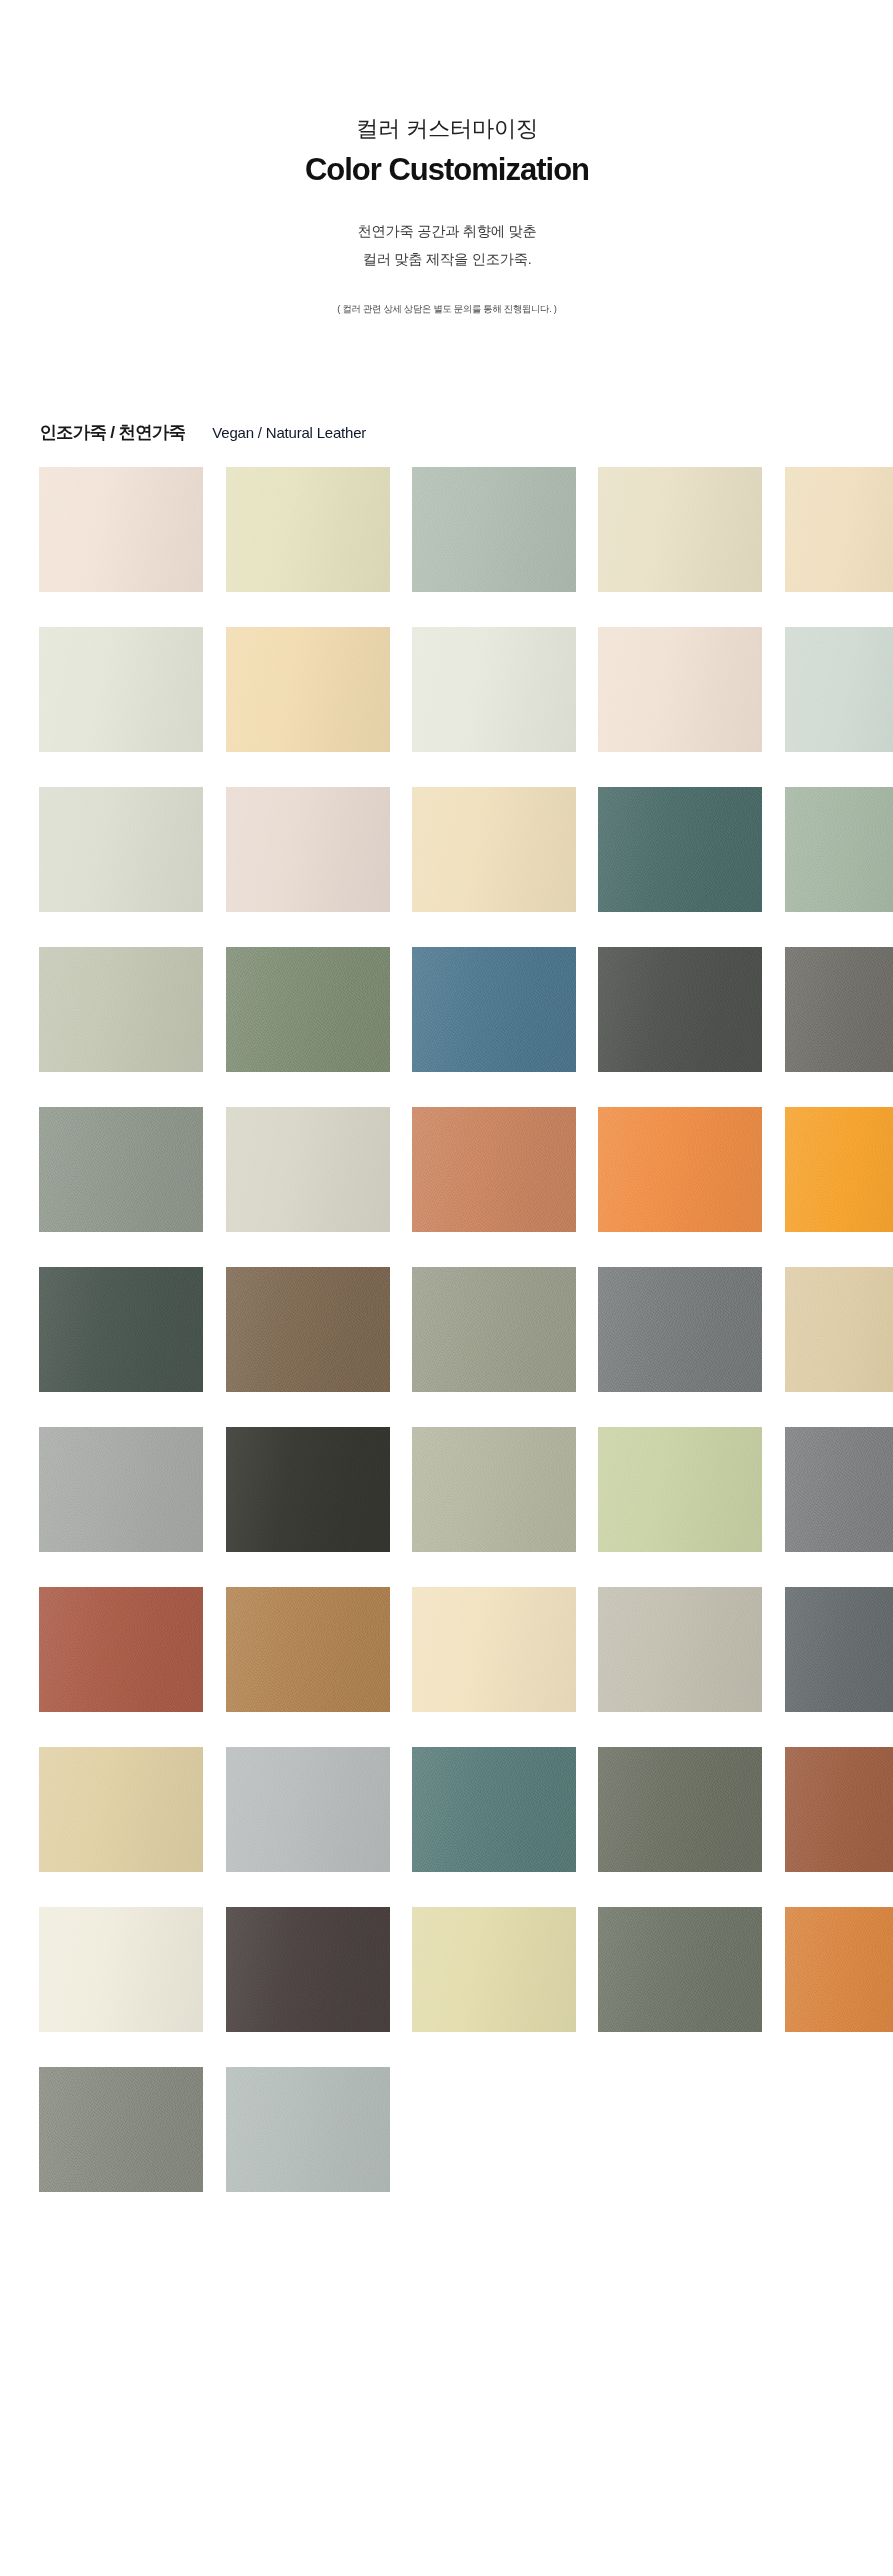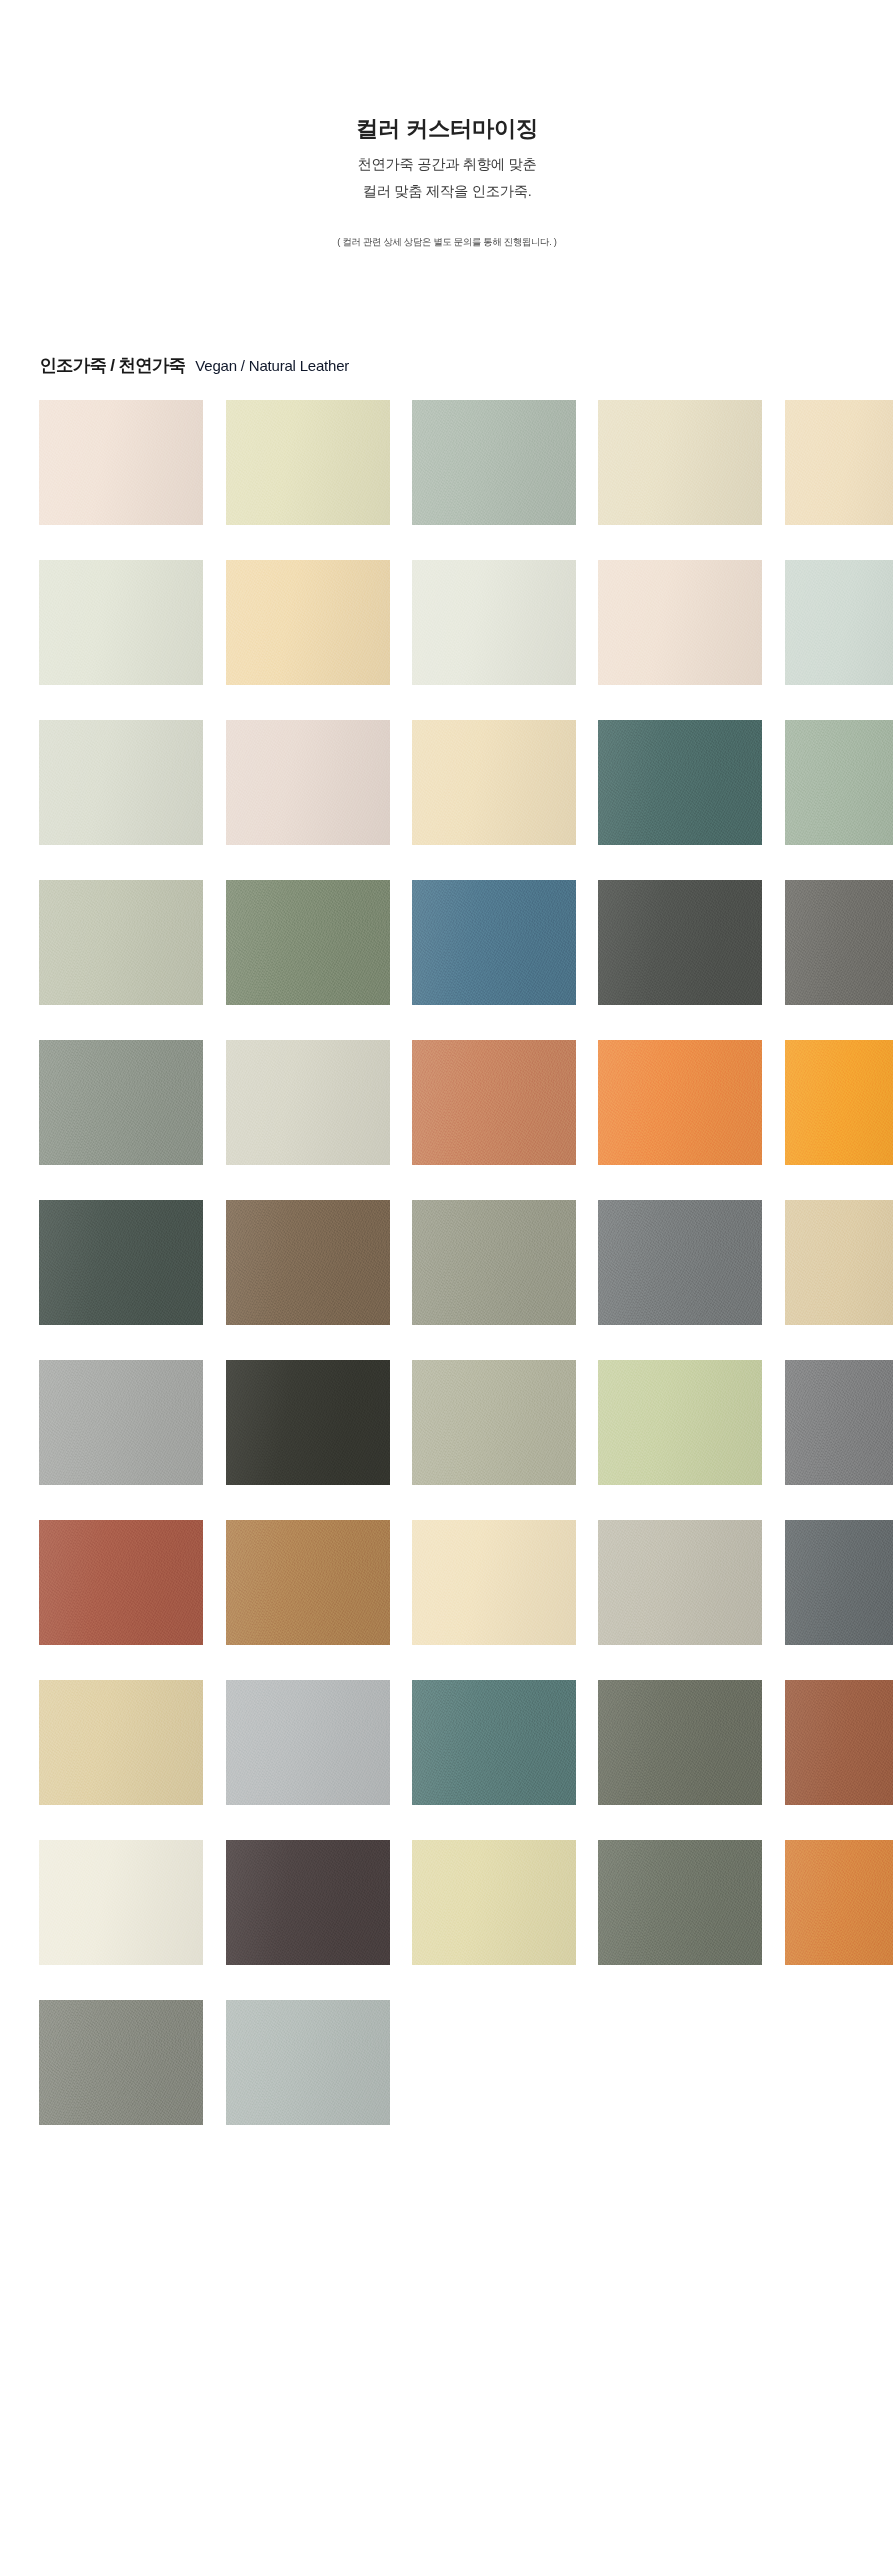--- a/index.html
+++ b/index.html
@@ -19,21 +19,21 @@
 
   
   .hero {
     width: 100%;
     padding-top: 114px;
     text-align: center;
     box-sizing: border-box;
   }
   .hero-kor {
     font-size: 22.3px;
-    font-weight: 700;
+    font-weight: 400;
     letter-spacing: -0.3px;
     color: #222222;
     line-height: 1.35;
     margin: 0 0 7.1px 0;
   }
   .hero-eng {
     font-size: 31px;
     font-weight: 700;
     letter-spacing: -1px;
     color: #111111;
@@ -59,21 +59,21 @@
 
   
   .section {
     margin-top: 104px;
     padding: 0 21.4px 0 21.4px;
     box-sizing: border-box;
   }
   .section-head {
     display: flex;
     align-items: baseline;
-    gap: 10px;
+    gap: 27px;
     padding-left: 18px;
     margin-bottom: 23px;
   }
   .section-head-kor {
     font-size: 17.4px;
     font-weight: 700;
     letter-spacing: -0.7px;
     color: #191919;
   }
   .section-head-eng {
@@ -134,20 +134,21 @@
       rgba(255,255,255,0.02) 38%,
       rgba(0,0,0,0.035) 72%,
       rgba(0,0,0,0.06) 100%);
   }
 </style>
 </head>
 <body>
 
 <header class="hero">
   <h2 class="hero-kor">컬러 커스터마이징</h2>
+  <h1 class="hero-eng">Color Customization</h1>
   <p class="hero-sub">천연가죽 공간과 취향에 맞춘</p>
   <p class="hero-sub">컬러 맞춤 제작을 인조가죽.</p>
   <p class="hero-note">( 컬러 관련 상세 상담은 별도 문의를 통해 진행됩니다. )</p>
 </header>
 
 <section class="section">
   <div class="section-head">
     <span class="section-head-kor">인조가죽 / 천연가죽</span>
     <span class="section-head-eng">Vegan / Natural Leather</span>
   </div>

